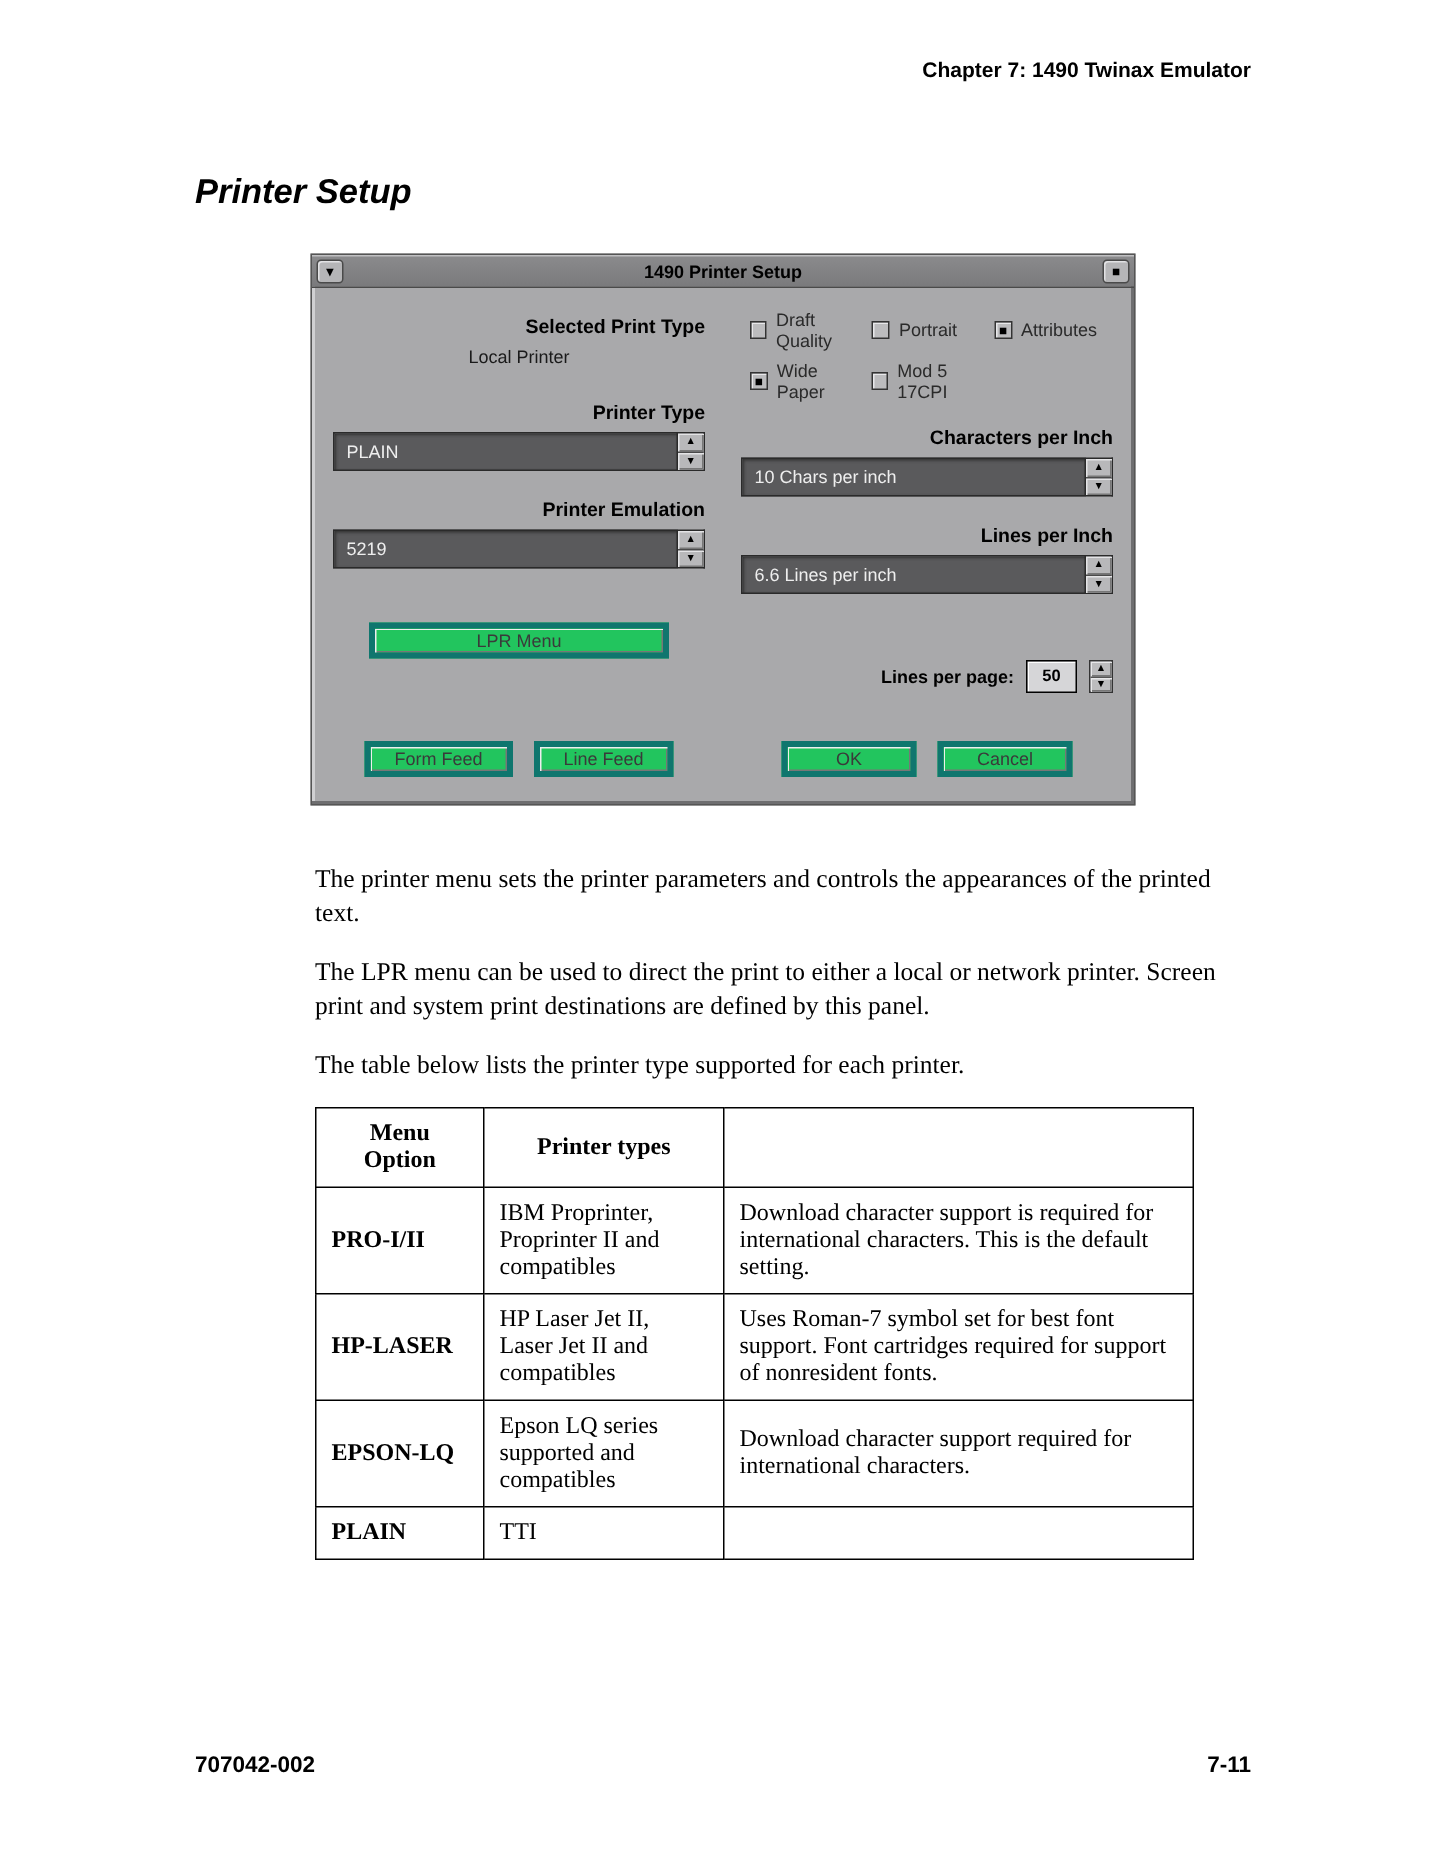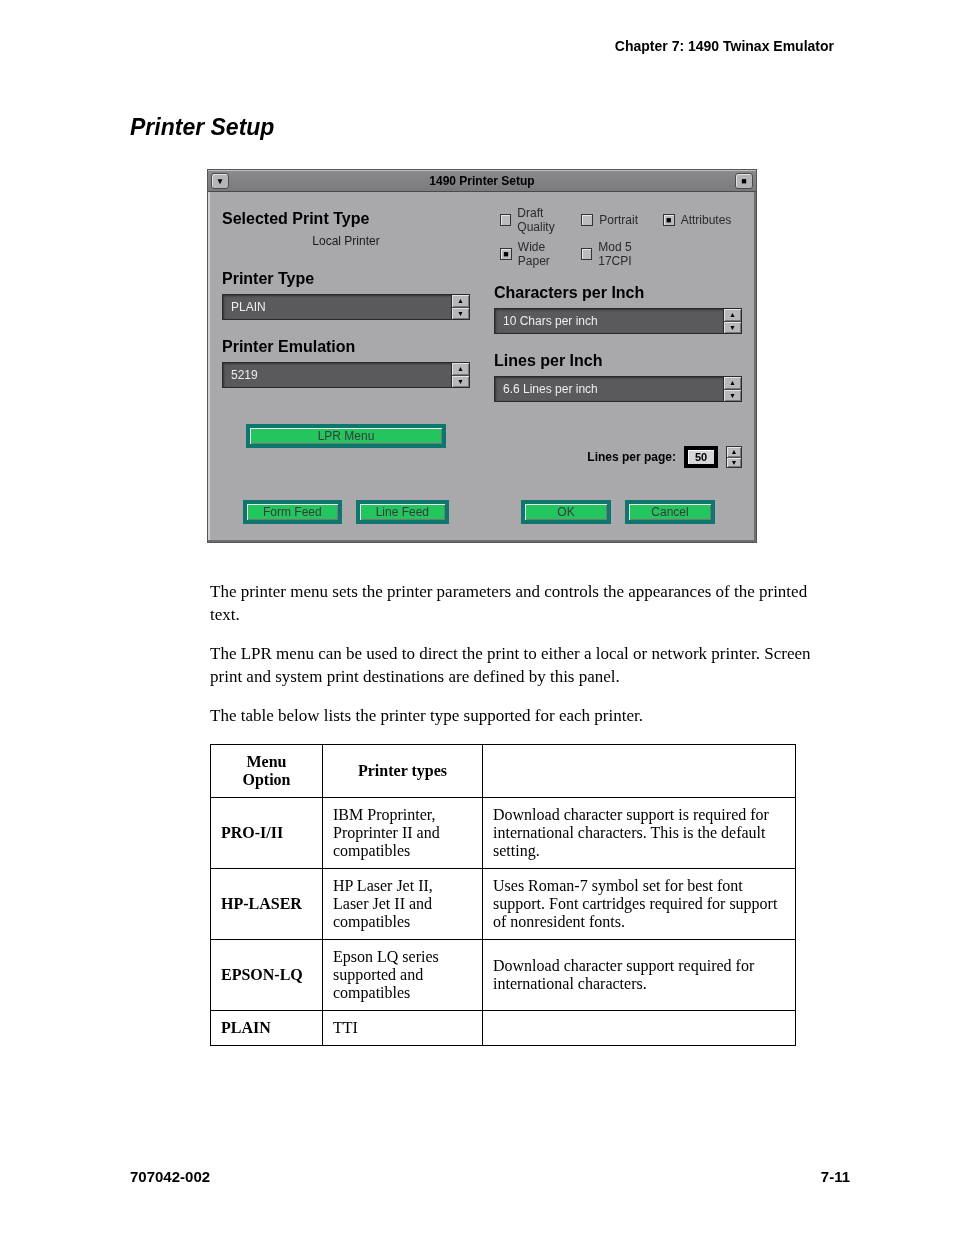--- a/index.html
+++ b/index.html
@@ -66,22 +66,22 @@
   }
   .titlebar .spacer { flex: 1; text-align: center; }
   .panel-body {
     display: flex;
     padding: 14px 14px 6px 14px;
     gap: 24px;
   }
   .col { flex: 1; display: flex; flex-direction: column; }
   .group-label {
     font-weight: bold;
-    text-align: left;
-    font-size: 16px;
+    text-align: right;
+    font-size: 13px;
     margin: 4px 0 6px 0;
     color: #000;
   }
   .static-center {
     text-align: center;
     color: #1a1a1a;
     font-size: 12px;
     margin-bottom: 18px;
   }
   .field {
@@ -135,21 +135,21 @@
     font-size: 9px; color: #000;
   }
   .lines-per-page-row {
     display: flex; align-items: center; justify-content: flex-end;
     gap: 8px; margin-top: 30px; margin-bottom: 18px;
     font-weight: bold; font-size: 12px;
   }
   .num-input {
     width: 34px; height: 22px;
     background: #d6d6d8;
-    border: 4px solid #000000;
+    border: 1px solid #000000;
     box-shadow: inset 1px 1px 0 #fff;
     display: flex; align-items: center; justify-content: center;
     font-size: 11px;
   }
   .small-spinner {
     width: 16px; height: 22px;
     display: flex; flex-direction: column;
     border: 1px solid #333;
   }
   .small-spinner div {
@@ -210,21 +210,21 @@
     font-weight: bold;
     text-align: center;
   }
   table.ptable td.opt { font-weight: bold; width: 112px; }
   table.ptable td.types { width: 160px; }
   
   .footer {
     position: absolute;
     bottom: 50px;
     left: 130px;
-    right: 104px;
+    right: 120px;
     display: flex;
     justify-content: space-between;
     font-family: Arial, Helvetica, sans-serif;
     font-weight: bold;
     font-size: 15px;
     margin-top: 24px;
   }
 </style>
 </head>
 <body>

